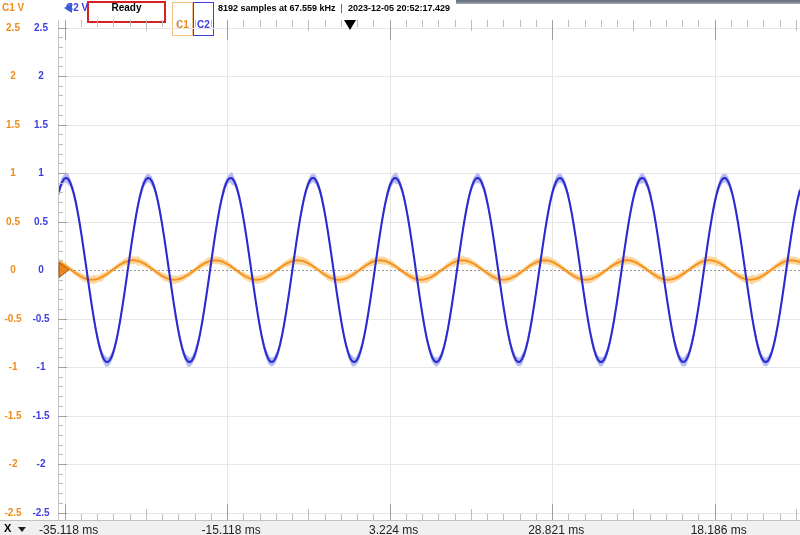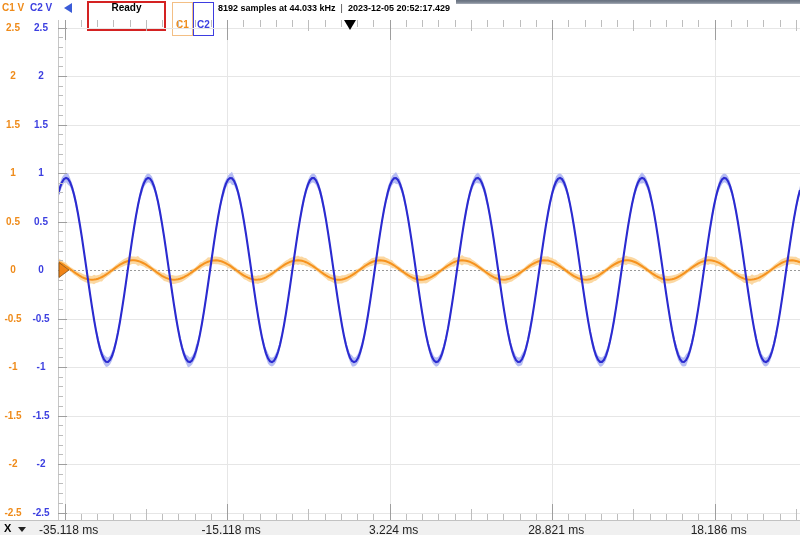--- a/index.html
+++ b/index.html
@@ -7,21 +7,21 @@
     font-family:"Liberation Sans", sans-serif; }
   #app { position:relative; width:800px; height:535px; background:#fff; }
 
   
   .hdr-label { position:absolute; top:2px; font-size:10px; font-weight:700; }
   #c1v { left:2px; }
   #c2v { left:30px; }
   #collapse { position:absolute; left:64px; top:3px; width:0; height:0;
     border-top:5px solid transparent; border-bottom:5px solid transparent;
     border-right:8px solid #3b5cd8; cursor:pointer; }
-  #ready { position:absolute; left:87px; top:1px; width:79px; height:30px;
+  #ready { position:absolute; left:87px; top:1px; width:79px; height:22px;
     border:2px solid #d42222; font-size:10px; font-weight:700; color:#000;
     text-align:center; line-height:10px; background:#fff; }
   .chtab { position:absolute; top:2px; height:13px; padding:16px 3px; font-size:10px;
     font-weight:700; line-height:11px; background:#fff; cursor:pointer; }
   #tab-c1 { left:172px; border:1px solid #f3bf85; }
   #tab-c2 { left:193px; border:1px solid #3d3de0;text-align:center; }
   #acqinfo { position:absolute; left:218px; top:3px; font-size:9px; font-weight:700;
     color:#000; white-space:nowrap; }
   #acqinfo .sep { margin:0 5px; font-weight:400; color:#333; }
   #topbar { position:absolute; top:0; height:4px; right:0;
@@ -46,31 +46,31 @@
     border-right:4px solid transparent; border-top:5px solid #222; margin-top:2px; }
   .xticklab { position:absolute; top:2px; font-size:12px; color:#222;
     transform:translateX(-50%); white-space:nowrap; }
 </style>
 </head>
 <body>
 
 <div id="app">
 
   <span id="c1v" class="hdr-label" style="color: rgb(239, 139, 26);">C1 V</span>
-  <span id="c2v" class="hdr-label" style="color: rgb(60, 63, 224);">C2 V</span>
+  <span id="c2v" class="hdr-label" style="color: rgb(60, 63, 224); margin-left: 36px;">C2 V</span>
 
   <div id="collapse"></div>
 
   <div id="ready">Ready</div>
 
   <div id="tab-c1" class="chtab" style="color: rgb(239, 139, 26);">C1</div>
   <div id="tab-c2" class="chtab" style="color: rgb(60, 63, 224);">C2</div>
 
   <div id="acqinfo">
-    <span>8192 samples at 44.033 kHz</span><span class="sep">|</span><span>2023-12-05 20:52:17.429</span>
+    <span>8192 samples at 67.559 kHz</span><span class="sep">|</span><span>2023-12-05 20:52:17.429</span>
   </div>
 
   <div id="topbar" style="left: 456px;"></div>
 
   <div id="ygutter">
       <div class="ylab" style="left: 0px; top: 22.5px; color: rgb(239, 139, 26);">2.5</div>
       <div class="ylab" style="left: 28px; top: 22.5px; color: rgb(60, 63, 224);">2.5</div>
       <div class="ylab" style="left: 0px; top: 71px; color: rgb(239, 139, 26);">2</div>
       <div class="ylab" style="left: 28px; top: 71px; color: rgb(60, 63, 224);">2</div>
       <div class="ylab" style="left: 0px; top: 119.5px; color: rgb(239, 139, 26);">1.5</div>

